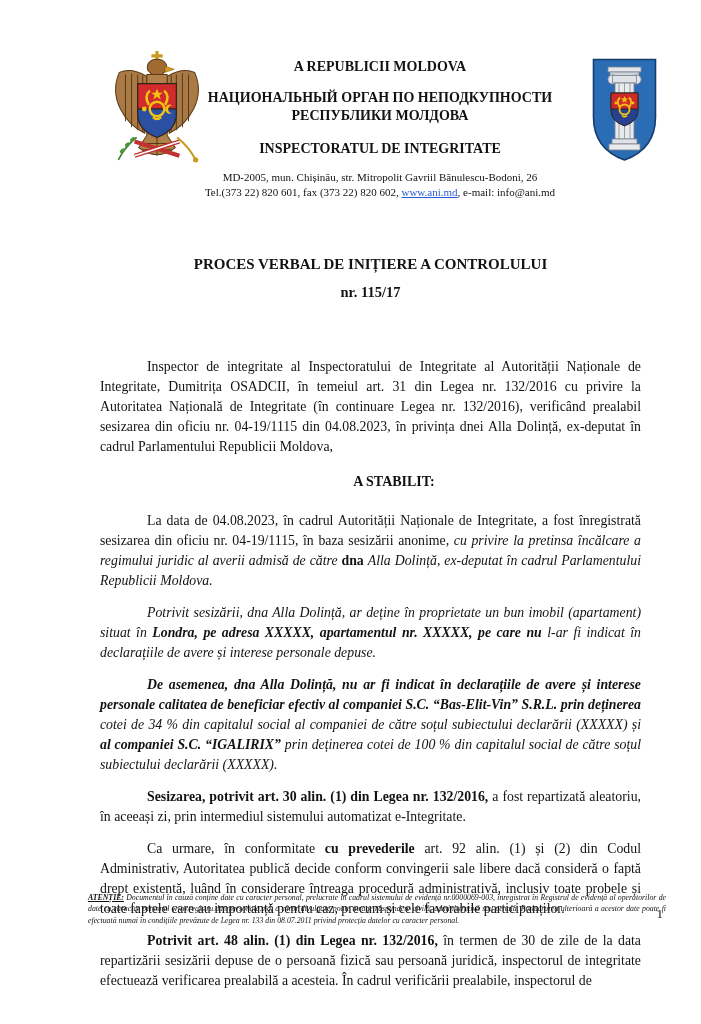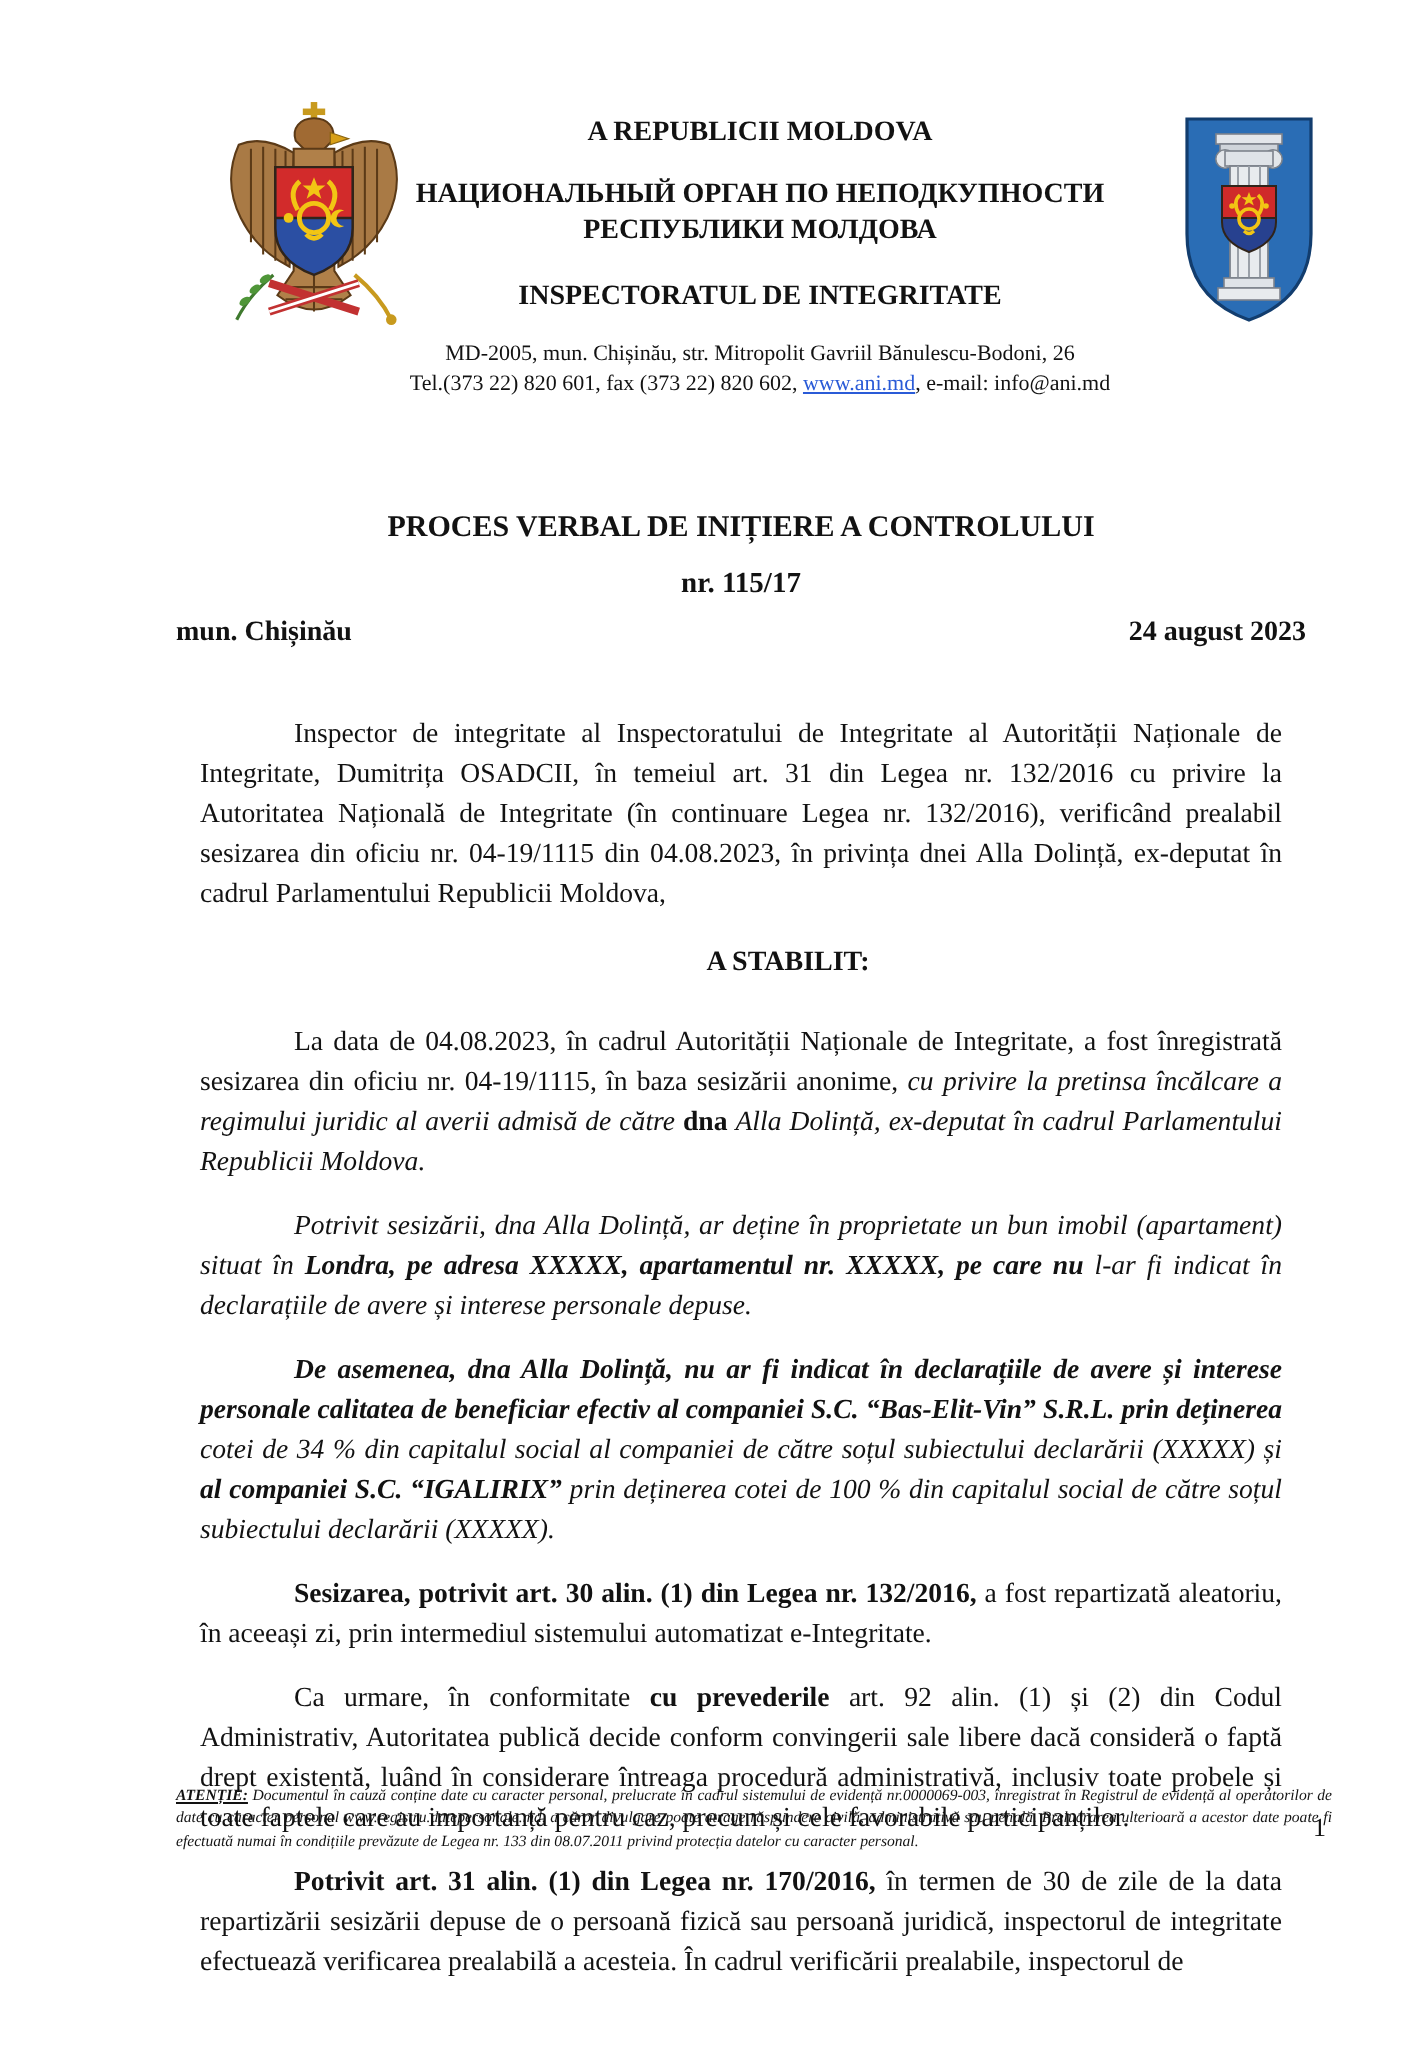--- a/index.html
+++ b/index.html
@@ -124,34 +124,30 @@
     <div class="addr-block">
       <div>MD-2005, mun. Chișinău, str. Mitropolit Gavriil Bănulescu-Bodoni, 26</div>
       <div><span>Tel.(373 22) 820 601, fax (373 22) 820 602, </span><a class="link">www.ani.md</a><span>, e-mail: </span><span>info@ani.md</span></div>
     </div>
   </div>
 
   <div class="title-block">
     <div class="title-line1">PROCES VERBAL DE INIȚIERE A CONTROLULUI</div>
     <div class="title-line2">nr.  115/17</div>
   </div>
-  <div class="place-date">
-    <span>mun. Chișinău</span>
-    <span>24 august 2023</span>
-  </div>
 
   <div class="body-text">
     <p><span>Inspector de integritate al Inspectoratului de Integritate al Autorității Naționale de Integritate, Dumitrița OSADCII, în temeiul art. 31 din Legea nr. 132/2016 cu privire la Autoritatea Națională de Integritate (în continuare Legea nr. 132/2016), verificând prealabil sesizarea din oficiu nr. 04-19/1115 din 04.08.2023, în privința dnei Alla Dolință, ex-deputat în cadrul Parlamentului Republicii Moldova,</span></p>
     <p class="stabilit">A STABILIT:</p>
     <p><span>La data de 04.08.2023, în cadrul Autorității Naționale de Integritate, a fost înregistrată sesizarea din oficiu nr. 04-19/1115, în baza sesizării anonime, </span><span style="font-style: italic;">cu privire la pretinsa încălcare a regimului juridic al averii admisă de către </span><span style="font-weight: bold;">dna </span><span style="font-style: italic;">Alla Dolință, ex-deputat în cadrul Parlamentului Republicii Moldova.</span></p>
     <p><span style="font-style: italic;">Potrivit sesizării, dna Alla Dolință, ar deține în proprietate un bun imobil (apartament) situat în </span><span style="font-weight: bold; font-style: italic;">Londra, pe adresa XXXXX, apartamentul nr. XXXXX, pe care nu</span><span style="font-style: italic;"> l-ar fi indicat în declarațiile de avere și interese personale depuse.</span></p>
     <p><span style="font-weight: bold; font-style: italic;">De asemenea, dna Alla Dolință, nu ar fi indicat în declarațiile de avere și interese personale calitatea de beneficiar efectiv al companiei S.C. “Bas-Elit-Vin” S.R.L. prin deținerea </span><span style="font-style: italic;">cotei de 34 % din capitalul social al companiei de către soțul subiectului declarării (XXXXX) și </span><span style="font-weight: bold; font-style: italic;">al companiei S.C. “IGALIRIX” </span><span style="font-style: italic;">prin deținerea cotei de 100 % din capitalul social de către soțul subiectului declarării (XXXXX).</span></p>
     <p><span style="font-weight: bold;">Sesizarea, potrivit art. 30 alin. (1) din Legea nr. 132/2016, </span><span>a fost repartizată aleatoriu, în aceeași zi, prin intermediul sistemului automatizat e-Integritate.</span></p>
     <p><span>Ca urmare, în conformitate </span><span style="font-weight: bold;">cu prevederile </span><span>art. 92 alin. (1) și (2) din Codul Administrativ, Autoritatea publică decide conform convingerii sale libere dacă consideră o faptă drept existentă, luând în considerare întreaga procedură administrativă, inclusiv toate probele și toate faptele care au importanță pentru caz, precum și cele favorabile participanților.</span></p>
-    <p><span style="font-weight: bold;">Potrivit art. 31 alin. (1) din Legea nr. 170/2016, </span><span>în termen de 30 de zile de la data repartizării sesizării depuse de o persoană fizică sau persoană juridică, inspectorul de integritate efectuează verificarea prealabilă a acesteia. În cadrul verificării prealabile, inspectorul de</span></p>
+    <p><span style="font-weight: bold;">Potrivit art. 48 alin. (1) din Legea nr. 132/2016, </span><span>în termen de 30 de zile de la data repartizării sesizării depuse de o persoană fizică sau persoană juridică, inspectorul de integritate efectuează verificarea prealabilă a acesteia. În cadrul verificării prealabile, inspectorul de</span></p>
   </div>
 
   <div class="page-num">1</div>
   <div class="footnote">
     <span class="att">ATENȚIE:</span><span> Documentul în cauză conține date cu caracter personal, prelucrate în cadrul sistemului de evidență nr.0000069-003, înregistrat în Registrul de evidență al operatorilor de date cu caracter personal www.registru.datepersonale.md, a căror divulgare poate atrage răspundere civilă, administrativă sau penală. Prelucrarea ulterioară a acestor date poate fi efectuată numai în condițiile prevăzute de Legea nr. 133 din 08.07.2011 privind protecția datelor cu caracter personal.</span>
   </div>
 
 </div>
 
 </body></html>

